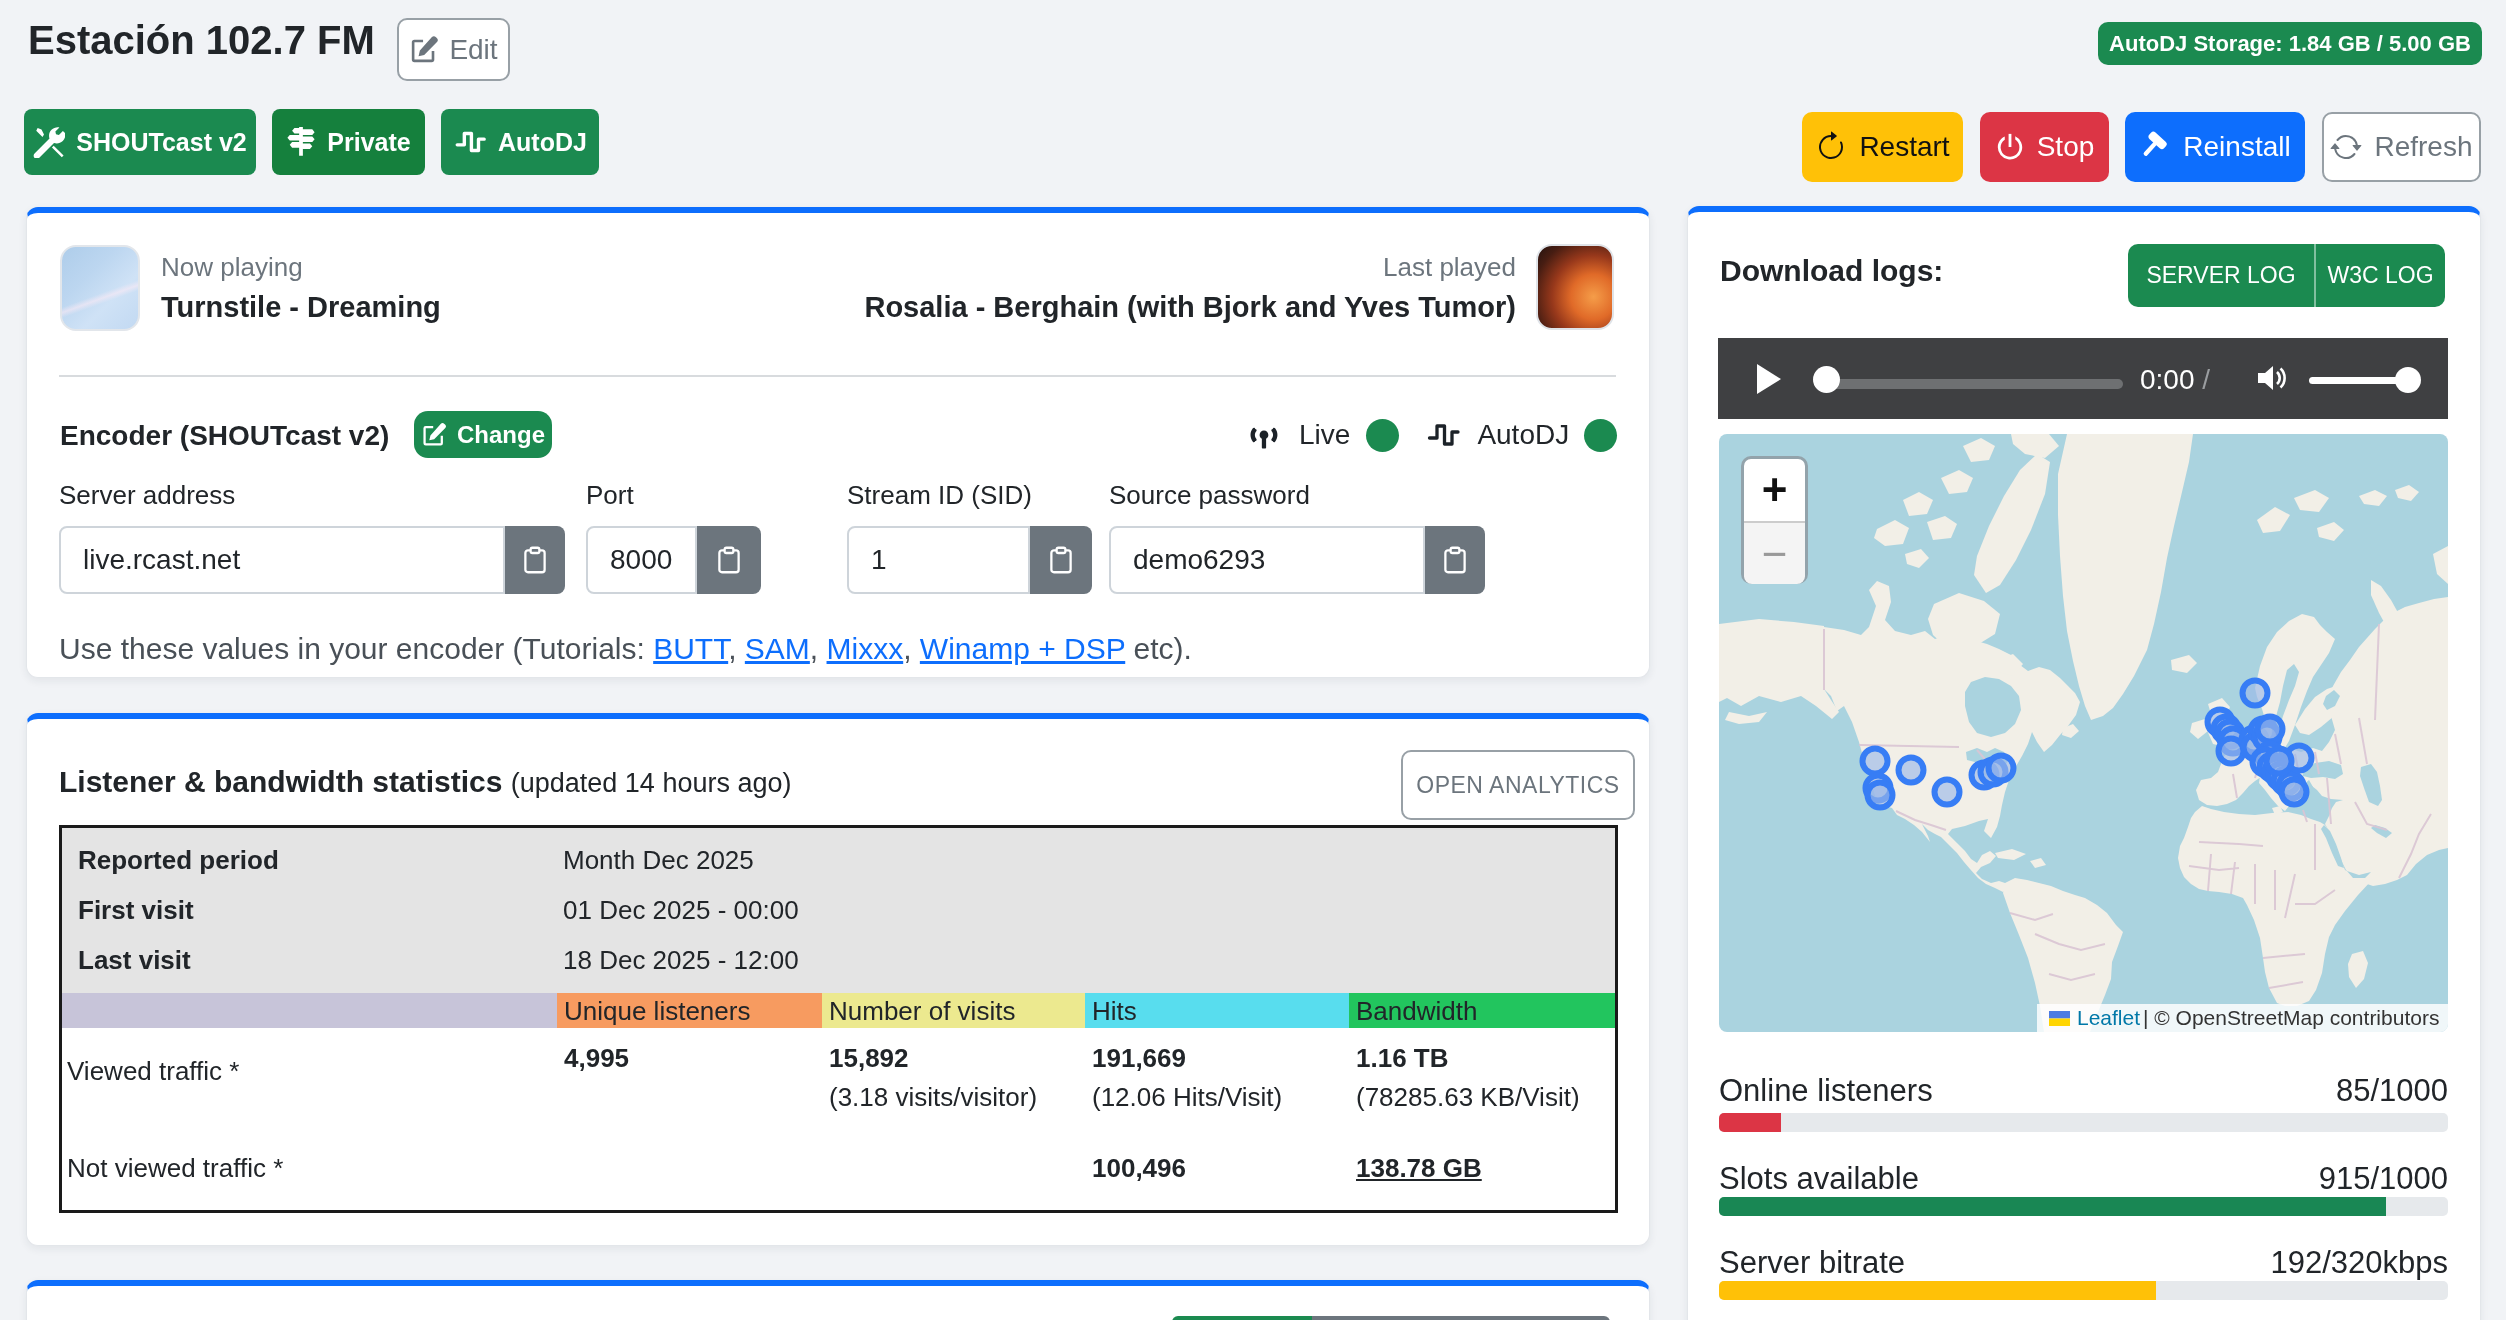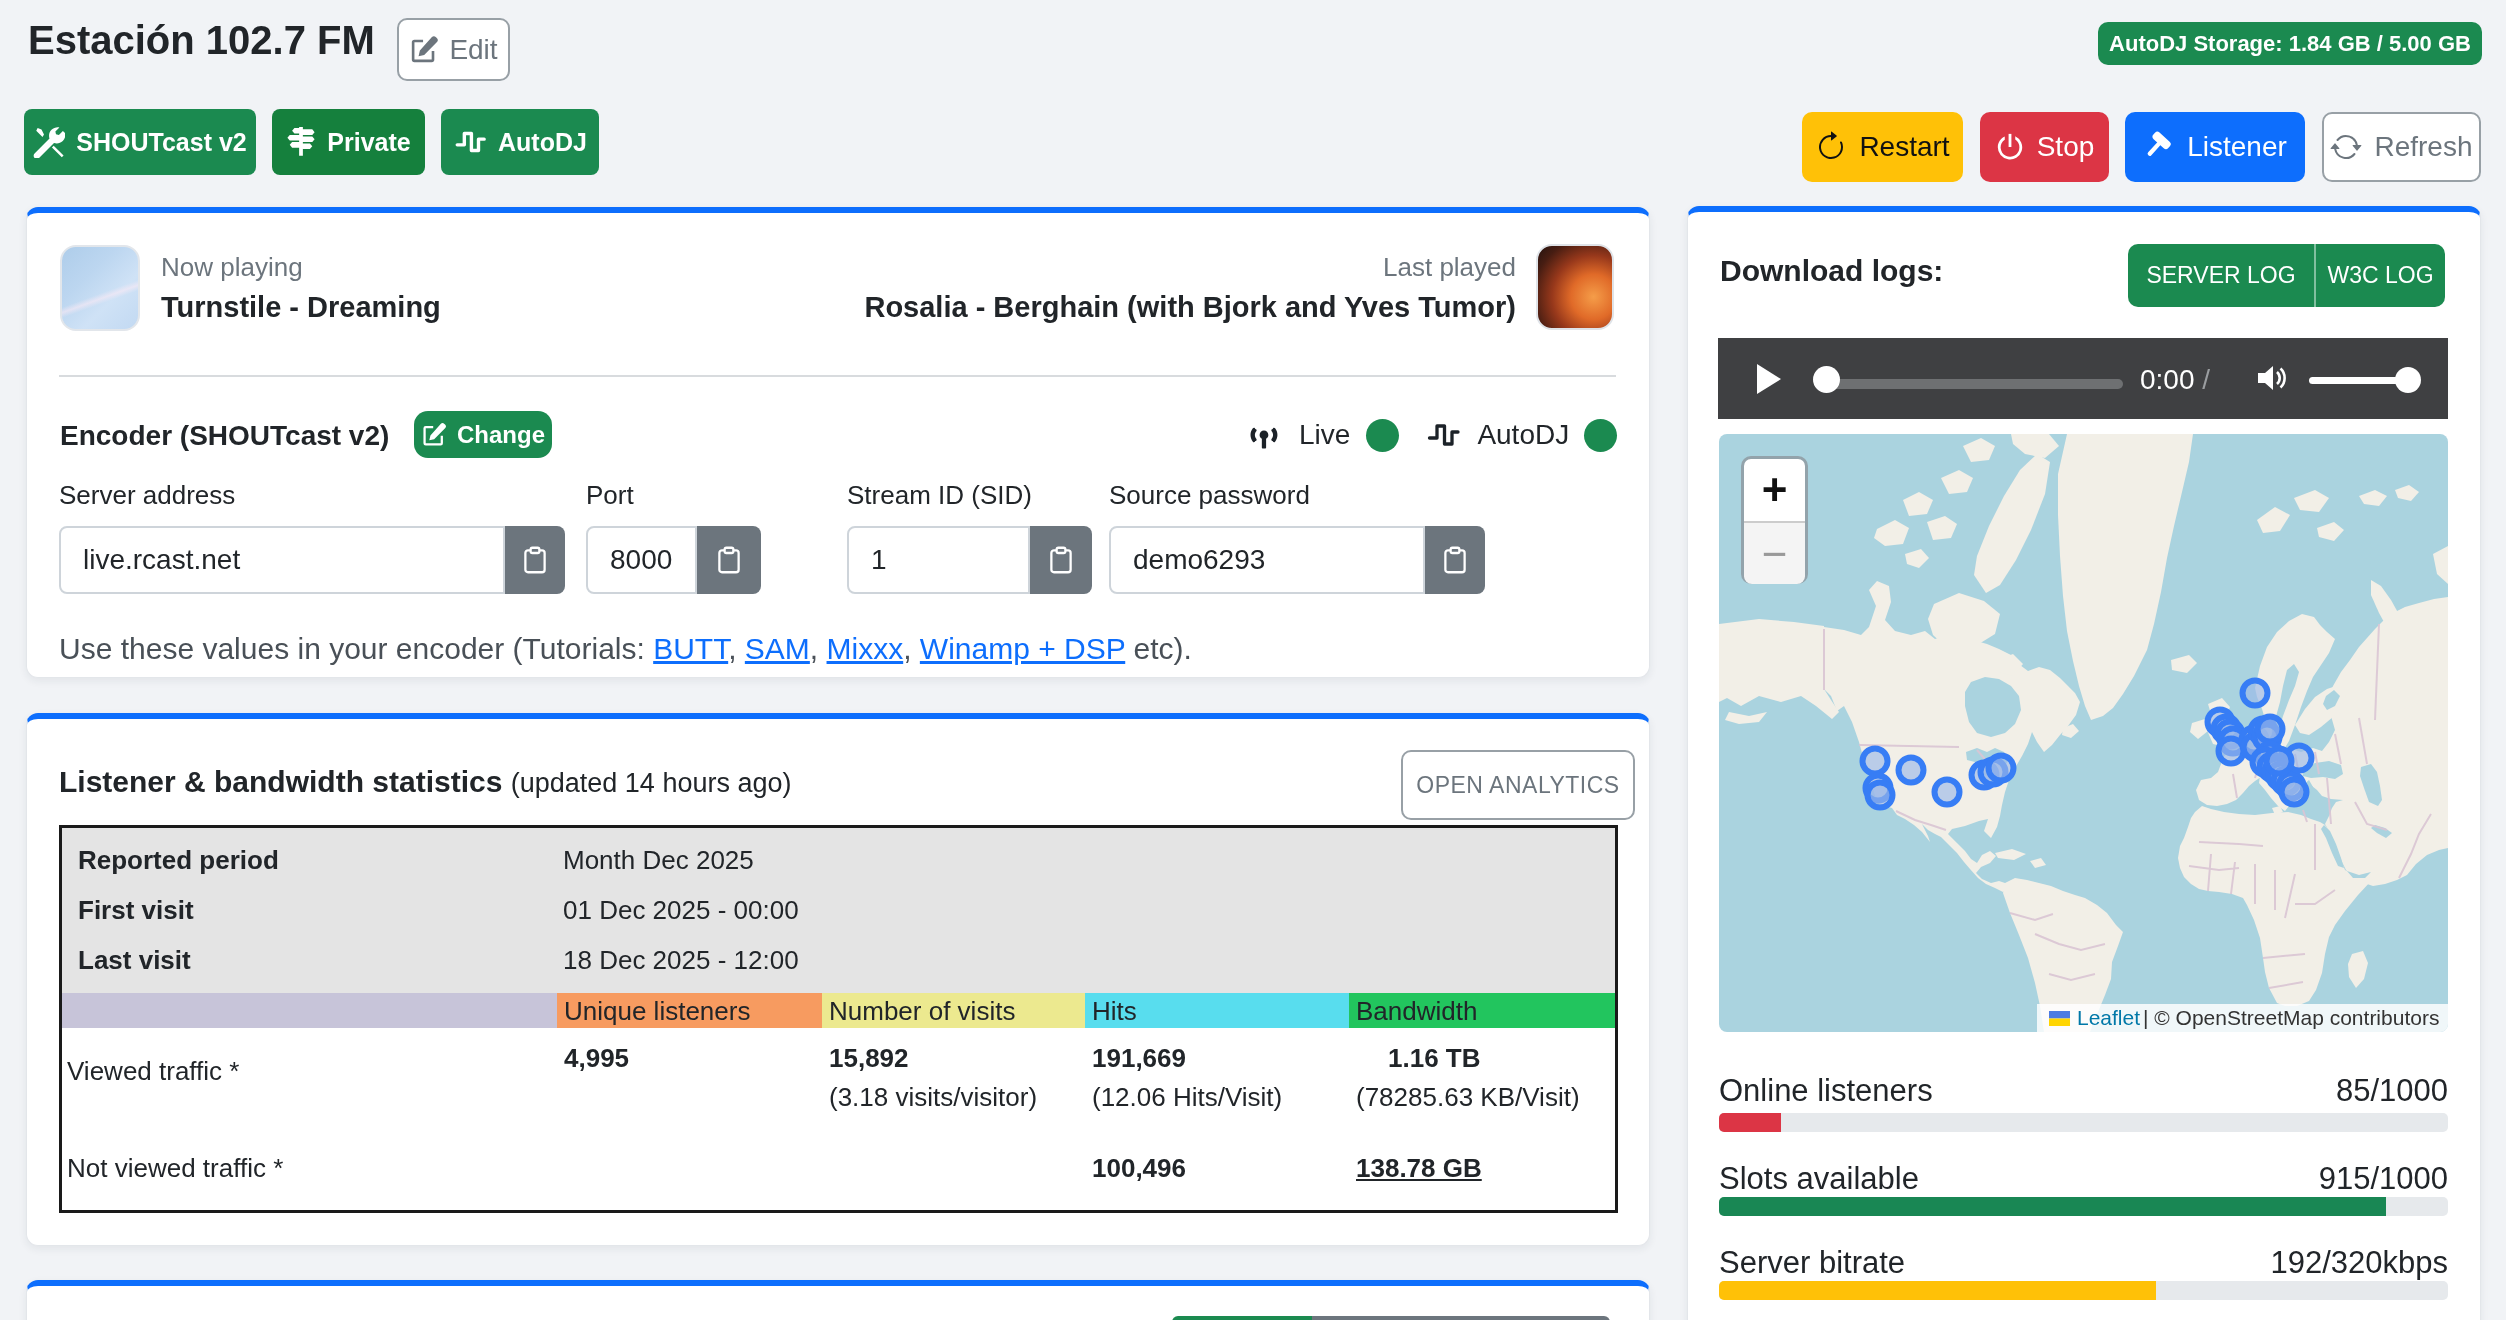--- a/index.html
+++ b/index.html
@@ -60,21 +60,21 @@
     </svg>
   <span>Stop</span>
 </div>
 <div class="abs cen" style="left:2125px; top:112px; width:180px; height:70px; background:#0d6efd; border-radius:10px; gap:12px; font-size:28px; color:#fff;">
   <svg width="32" height="32" viewBox="0 0 24 24">
       <g transform="rotate(42 12 10)" fill="#fff">
         <rect x="4" y="3.2" width="15" height="6.6" rx="2.4"></rect>
         <rect x="10" y="8" width="3.2" height="13.5" rx="1.6"></rect>
       </g>
     </svg>
-  <span>Listener</span>
+  <span>Reinstall</span>
 </div>
 <div class="abs cen" style="left:2322px; top:112px; width:159px; height:70px; background:#fff; border:2px solid #98a0a6; border-radius:10px; gap:12px; font-size:28px; color:#6c757d;">
   <svg width="32" height="32" viewBox="0 0 16 16" fill="#6c757d">
       <path d="M11.534 7h3.932a.25.25 0 0 1 .192.41l-1.966 2.36a.25.25 0 0 1-.384 0l-1.966-2.36a.25.25 0 0 1 .192-.41zm-11 2h3.932a.25.25 0 0 0 .192-.41L2.692 6.23a.25.25 0 0 0-.384 0L.342 8.59A.25.25 0 0 0 .534 9z"></path>
       <path fill-rule="evenodd" d="M8 3c-1.552 0-2.94.707-3.857 1.818a.5.5 0 1 1-.771-.636A6.002 6.002 0 0 1 13.917 7H12.9A5.002 5.002 0 0 0 8 3zM3.1 9a5.002 5.002 0 0 0 8.757 2.182.5.5 0 1 1 .771.636A6.002 6.002 0 0 1 2.083 9H3.1z"></path>
     </svg>
   <span>Refresh</span>
 </div>
 
 <div class="card" style="left:26px; top:207px; width:1624px; height:471px;"></div>
@@ -174,21 +174,21 @@
   <div style="position:absolute;left:760px;top:165px;width:263px;height:35px;background:#ece98f;font-size:26px;padding:3px 0 0 7px;">Number of visits</div>
   <div style="position:absolute;left:1023px;top:165px;width:264px;height:35px;background:#58ddee;font-size:26px;padding:3px 0 0 7px;">Hits</div>
   <div style="position:absolute;left:1287px;top:165px;width:266px;height:35px;background:#22c55e;font-size:26px;padding:3px 0 0 7px;">Bandwidth</div>
 
   <div class="abs" style="left:5px;   top:228px; font-size:26px;">Viewed traffic *</div>
   <div class="abs" style="left:502px; top:215px; font-size:26px; font-weight:700;">4,995</div>
   <div class="abs" style="left:767px; top:215px; font-size:26px; font-weight:700;">15,892</div>
   <div class="abs" style="left:767px; top:254px; font-size:26px;">(3.18 visits/visitor)</div>
   <div class="abs" style="left:1030px;top:215px; font-size:26px; font-weight:700;">191,669</div>
   <div class="abs" style="left:1030px;top:254px; font-size:26px;">(12.06 Hits/Visit)</div>
-  <div class="abs" style="left:1294px;top:215px; font-size:26px; font-weight:700;margin-left:32px;">1.16 TB</div>
+  <div class="abs" style="left:1294px;top:215px; font-size:26px; font-weight:700;">1.16 TB</div>
   <div class="abs" style="left:1294px;top:254px; font-size:26px;">(78285.63 KB/Visit)</div>
 
   <div class="abs" style="left:5px;   top:325px; font-size:26px;">Not viewed traffic *</div>
   <div class="abs" style="left:1030px;top:325px; font-size:26px; font-weight:700;">100,496</div>
   <div class="abs" style="left:1294px;top:325px; font-size:26px; font-weight:700;text-decoration:underline;">138.78 GB</div>
 </div>
 
 <div class="card" style="left:26px; top:1280px; width:1624px; height:60px; border-radius:12px 12px 0 0;"></div>
 <div class="abs grn" style="left:1172px; top:1316px; width:140px; height:6px; border-radius:8px 0 0 0;"></div>
 <div class="abs" style="left:1312px; top:1316px; width:298px; height:6px; background:#6c757d; border-radius:0 8px 0 0;"></div>

